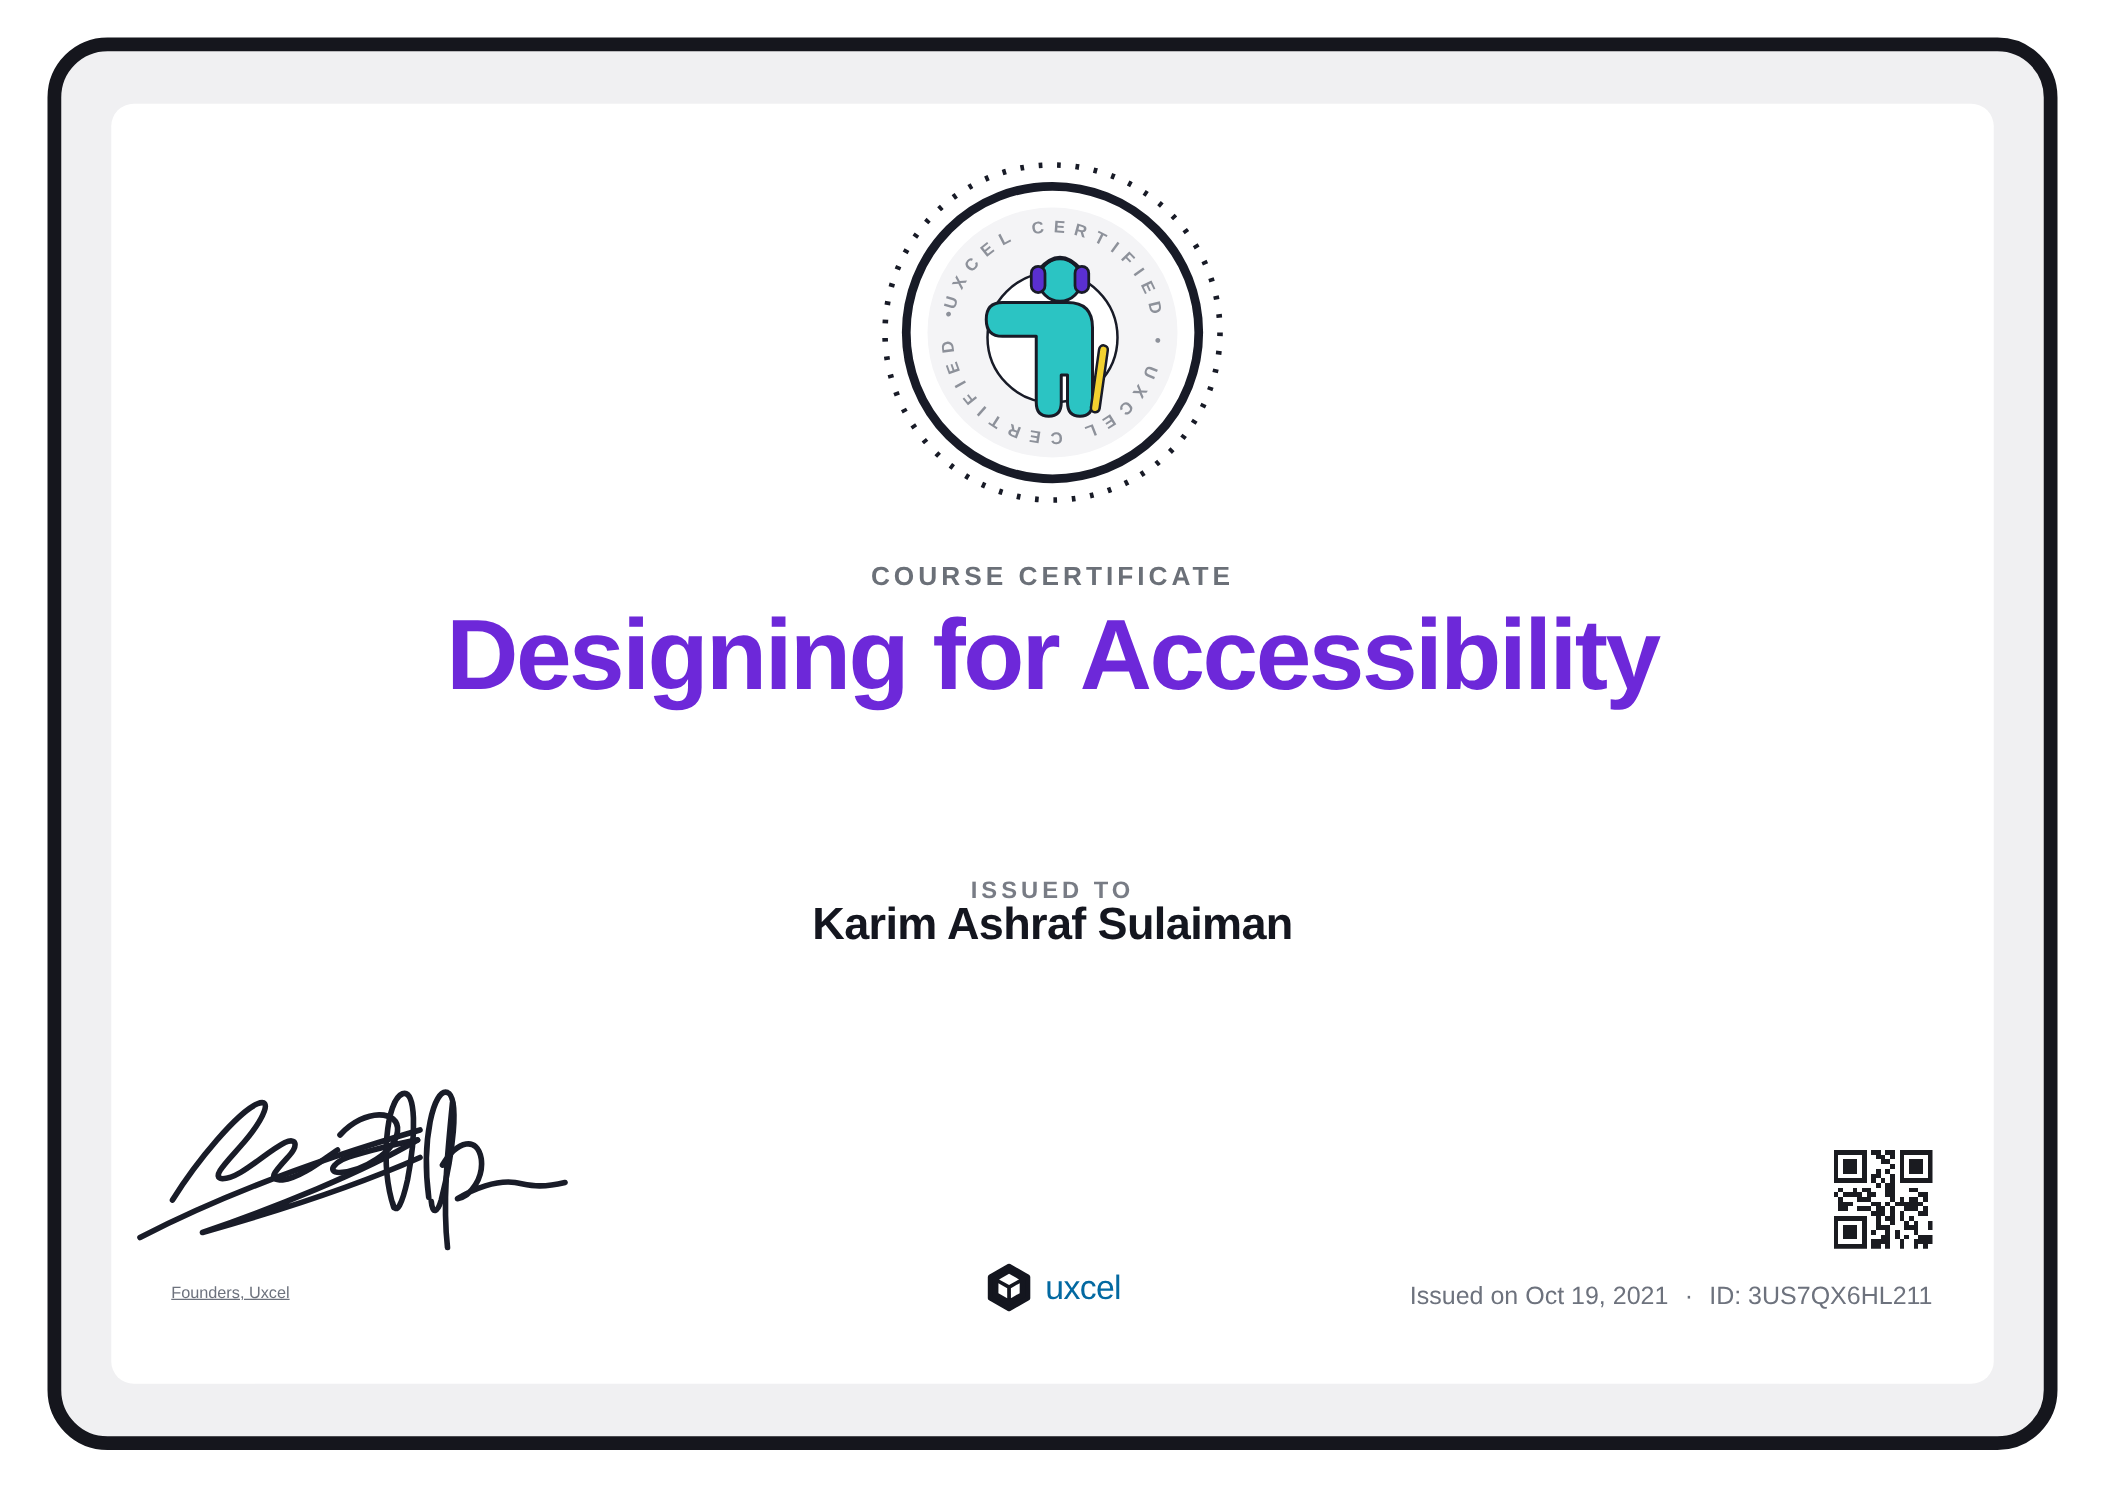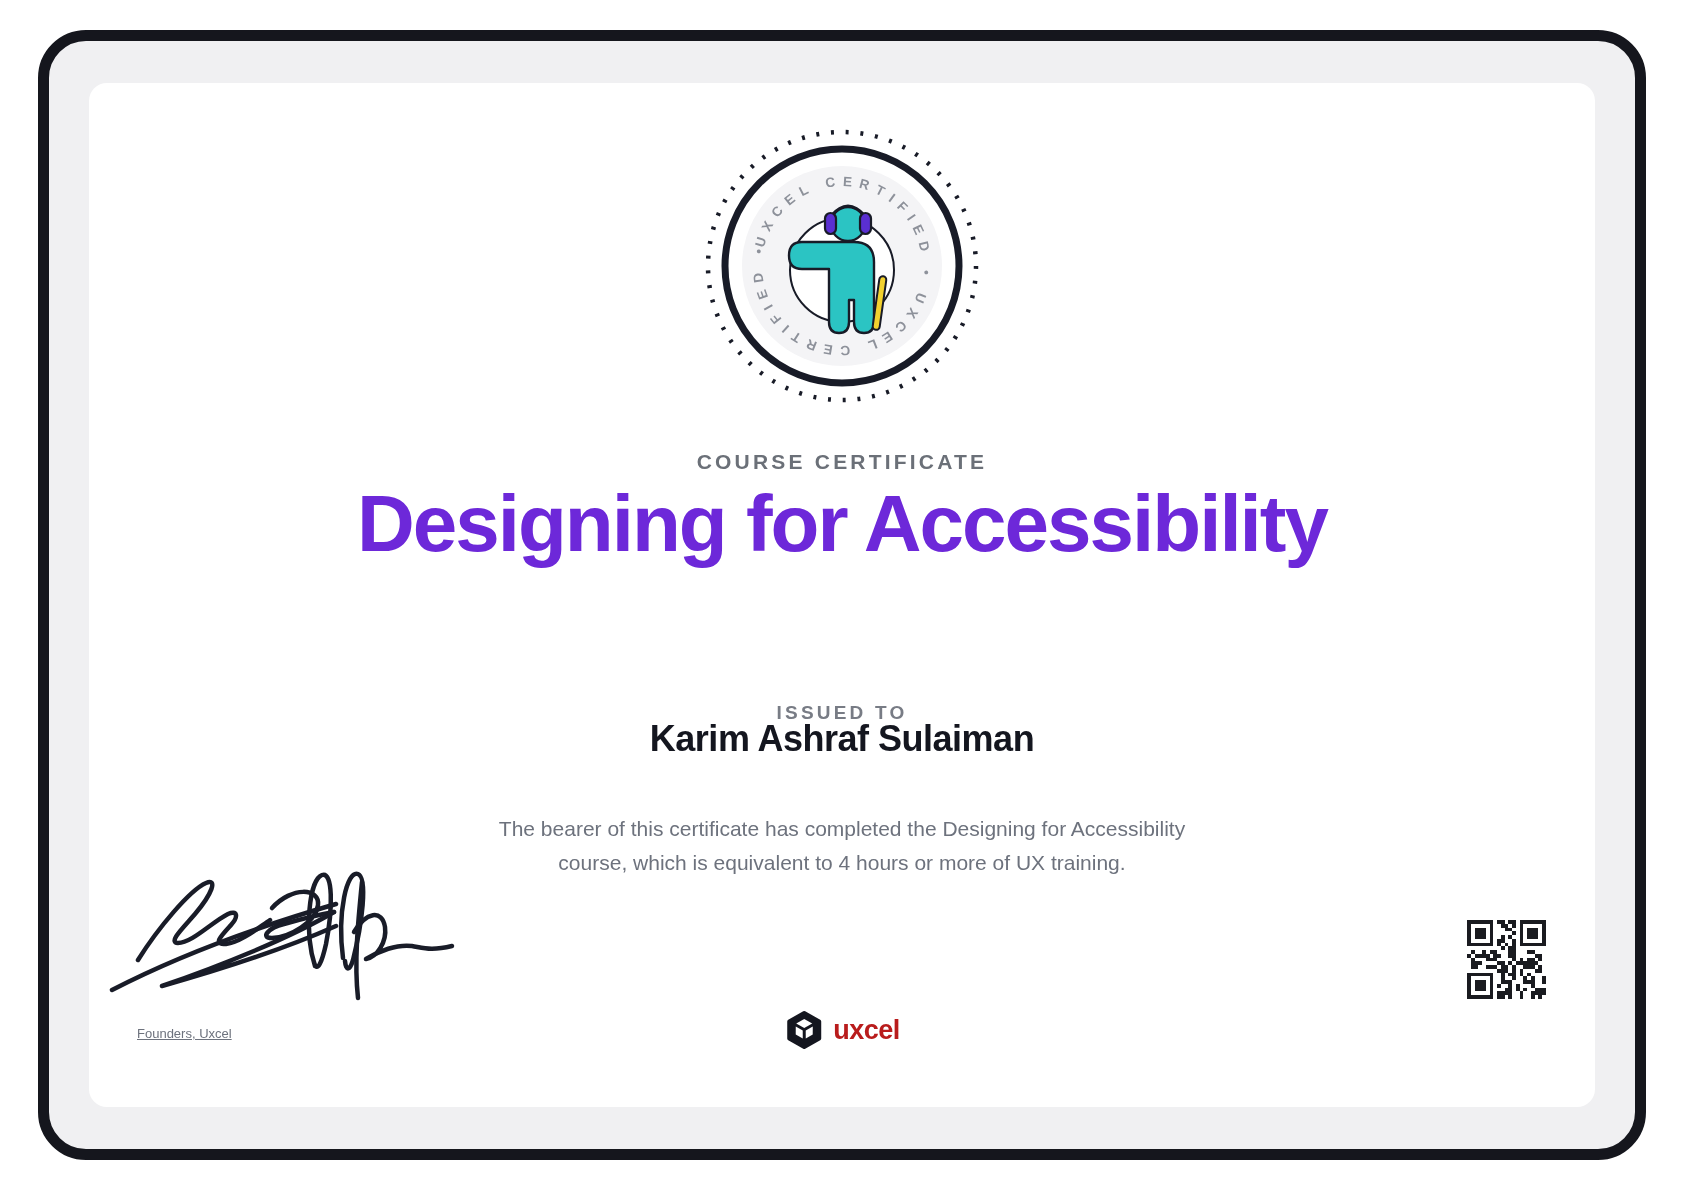--- a/index.html
+++ b/index.html
@@ -39,21 +39,21 @@
   }
   .signatures{position:absolute;left:100px;top:838px;width:360px;height:170px;}
   .founders{
     position:absolute;left:137px;top:1026px;
     font-size:13px;color:#6d727d;text-decoration:underline;
   }
   .brand{
     position:absolute;left:50%;top:1010px;transform:translateX(-50%);
     display:flex;align-items:center;gap:9px;
   }
-  .brand-name{font-size:27px;font-weight:700;letter-spacing:-0.5px;color:#b91c1c;}
+  .brand-name{font-size:27px;font-weight:400;letter-spacing:-0.5px;color:#0369a1;}
   .qr{position:absolute;left:1467px;top:920px;width:79px;height:79px;}
   .issued-line{
     position:absolute;right:138px;top:1026px;
     display:flex;align-items:center;gap:13px;
     font-size:20px;color:#6d727d;white-space:nowrap;
   }
 </style>
 </head>
 <body>
 
@@ -93,24 +93,20 @@
         <rect x="123" y="87" width="11" height="21" rx="5.5" fill="#5a2fd1" stroke="#181b27" stroke-width="2.2"></rect>
         <rect x="158" y="87" width="11" height="21" rx="5.5" fill="#5a2fd1" stroke="#181b27" stroke-width="2.2"></rect>
       </g>
     </svg>
   </div>
 
   <div class="eyebrow">COURSE CERTIFICATE</div>
   <div class="title">Designing for Accessibility</div>
   <div class="issued-to">ISSUED TO</div>
   <div class="name">Karim Ashraf Sulaiman</div>
-  <div class="desc">
-    <div>The bearer of this certificate has completed the Designing for Accessibility</div>
-    <div>course, which is equivalent to 4 hours or more of UX training.</div>
-  </div>
 
   <div class="signatures">
     <svg width="360" height="170" viewBox="0 0 360 170" fill="none" stroke="#191c28" stroke-width="4.5" stroke-linecap="round" stroke-linejoin="round">
       <path d="M38 122 C58 90 90 52 106 45 C118 40 112 56 95 76 C82 91 68 104 78 105 C92 105 112 84 128 76 C137 72 139 78 131 87 C120 99 113 106 126 106 C141 104 158 90 170 82"></path>
       <path d="M172 70 C192 48 220 50 218 67 C216 84 190 99 172 100 C160 100 168 90 184 86 C205 80 222 76 234 74"></path>
       <path d="M12 152 C78 118 160 88 236 66"></path>
       <path d="M234 74 C190 100 120 128 62 148 C140 126 200 104 236 88"></path>
       <path d="M215 128 C204 94 209 42 222 37 C233 33 233 70 226 106 C222 124 217 136 214 124"></path>
       <path d="M243 120 C237 74 247 32 258 36 C268 40 262 86 253 122 C250 132 246 134 245 123"></path>
       <path d="M254 94 C266 74 282 71 285 89 C287 104 277 119 266 121 C279 113 297 106 312 108 C324 110 331 113 352 108"></path>
@@ -349,13 +345,18 @@
         <rect x="6" y="20" width="1" height="1" fill="#1a1b20"></rect>
         <rect x="8" y="20" width="1" height="1" fill="#1a1b20"></rect>
         <rect x="9" y="20" width="1" height="1" fill="#1a1b20"></rect>
         <rect x="11" y="20" width="1" height="1" fill="#1a1b20"></rect>
         <rect x="14" y="20" width="1" height="1" fill="#1a1b20"></rect>
         <rect x="17" y="20" width="1" height="1" fill="#1a1b20"></rect>
         <rect x="19" y="20" width="1" height="1" fill="#1a1b20"></rect>
       </svg>
   </div>
 
+  <div class="issued-line">
+    <span>Issued on Oct 19, 2021</span>
+    <span>·</span>
+    <span>ID: 3US7QX6HL211</span>
+  </div>
 </div>
 
 </body></html>

